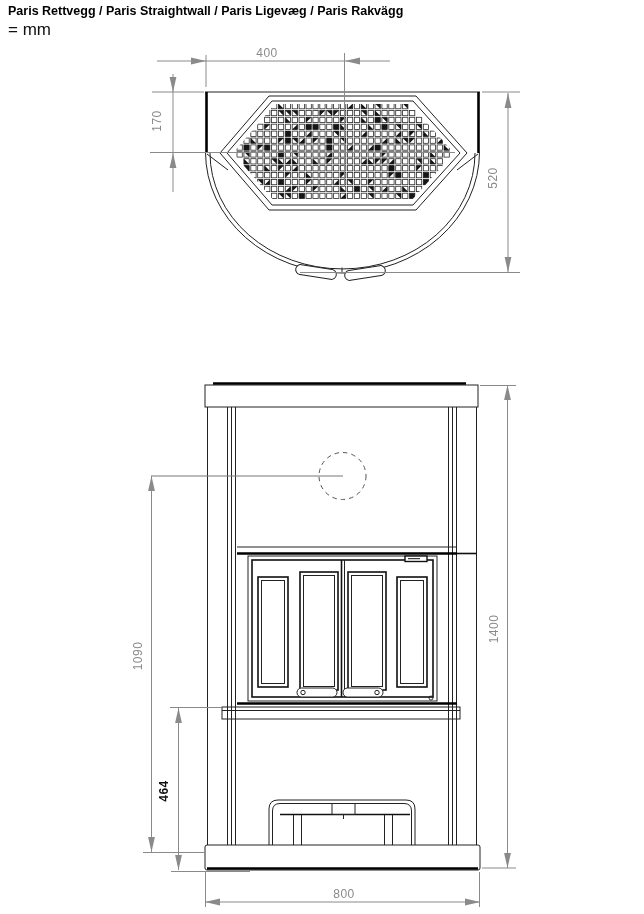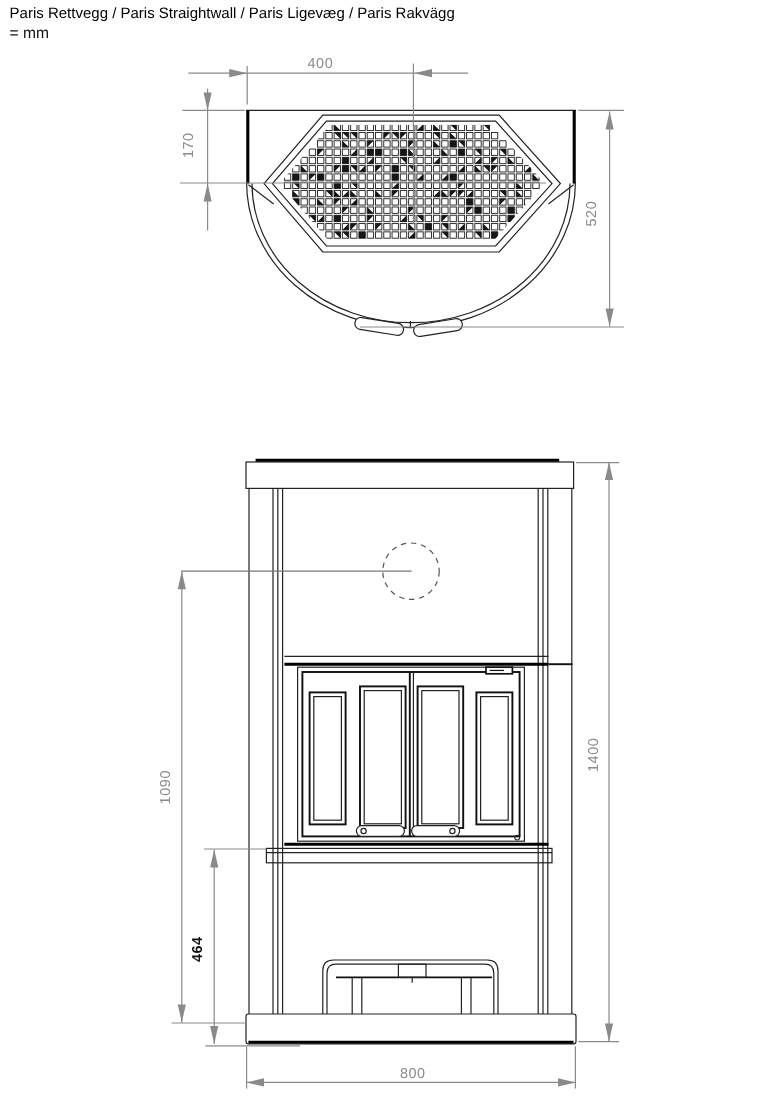--- a/index.html
+++ b/index.html
@@ -1,18 +1,18 @@
 <!DOCTYPE html>
 <html><head>
 <meta charset="utf-8">
 <style>
   html,body{margin:0;padding:0;background:#fff;}
   body{width:644px;height:914px;position:relative;font-family:"Liberation Sans",sans-serif;}
-  .title{position:absolute;left:8px;top:4px;font-size:12.5px;font-weight:normal;color:#000;white-space:nowrap;}
-  .unit{position:absolute;left:8px;top:20px;font-size:13px;color:#111;}
+  .title{position:absolute;left:8px;top:4px;font-size:12.5px;font-weight:bold;color:#000;white-space:nowrap;}
+  .unit{position:absolute;left:8px;top:20px;font-size:17px;color:#111;}
   svg{position:absolute;left:0;top:0;}
   text{font-family:"Liberation Sans",sans-serif;}
   .dimtxt{font-size:12px;fill:#8a8a8a;letter-spacing:.5px;}
   .dimtxt-dark{font-size:12px;fill:#101010;font-weight:bold;letter-spacing:.5px;}
   .thin{stroke:#222;stroke-width:1;fill:none;}
   .med{stroke:#111;stroke-width:1.6;fill:none;}
   .thick{stroke:#000;stroke-width:2.6;fill:none;}
   .dim{stroke:#8a8a8a;stroke-width:1;fill:none;}
   .dimarrow{fill:#8a8a8a;stroke:none;}
 </style>

